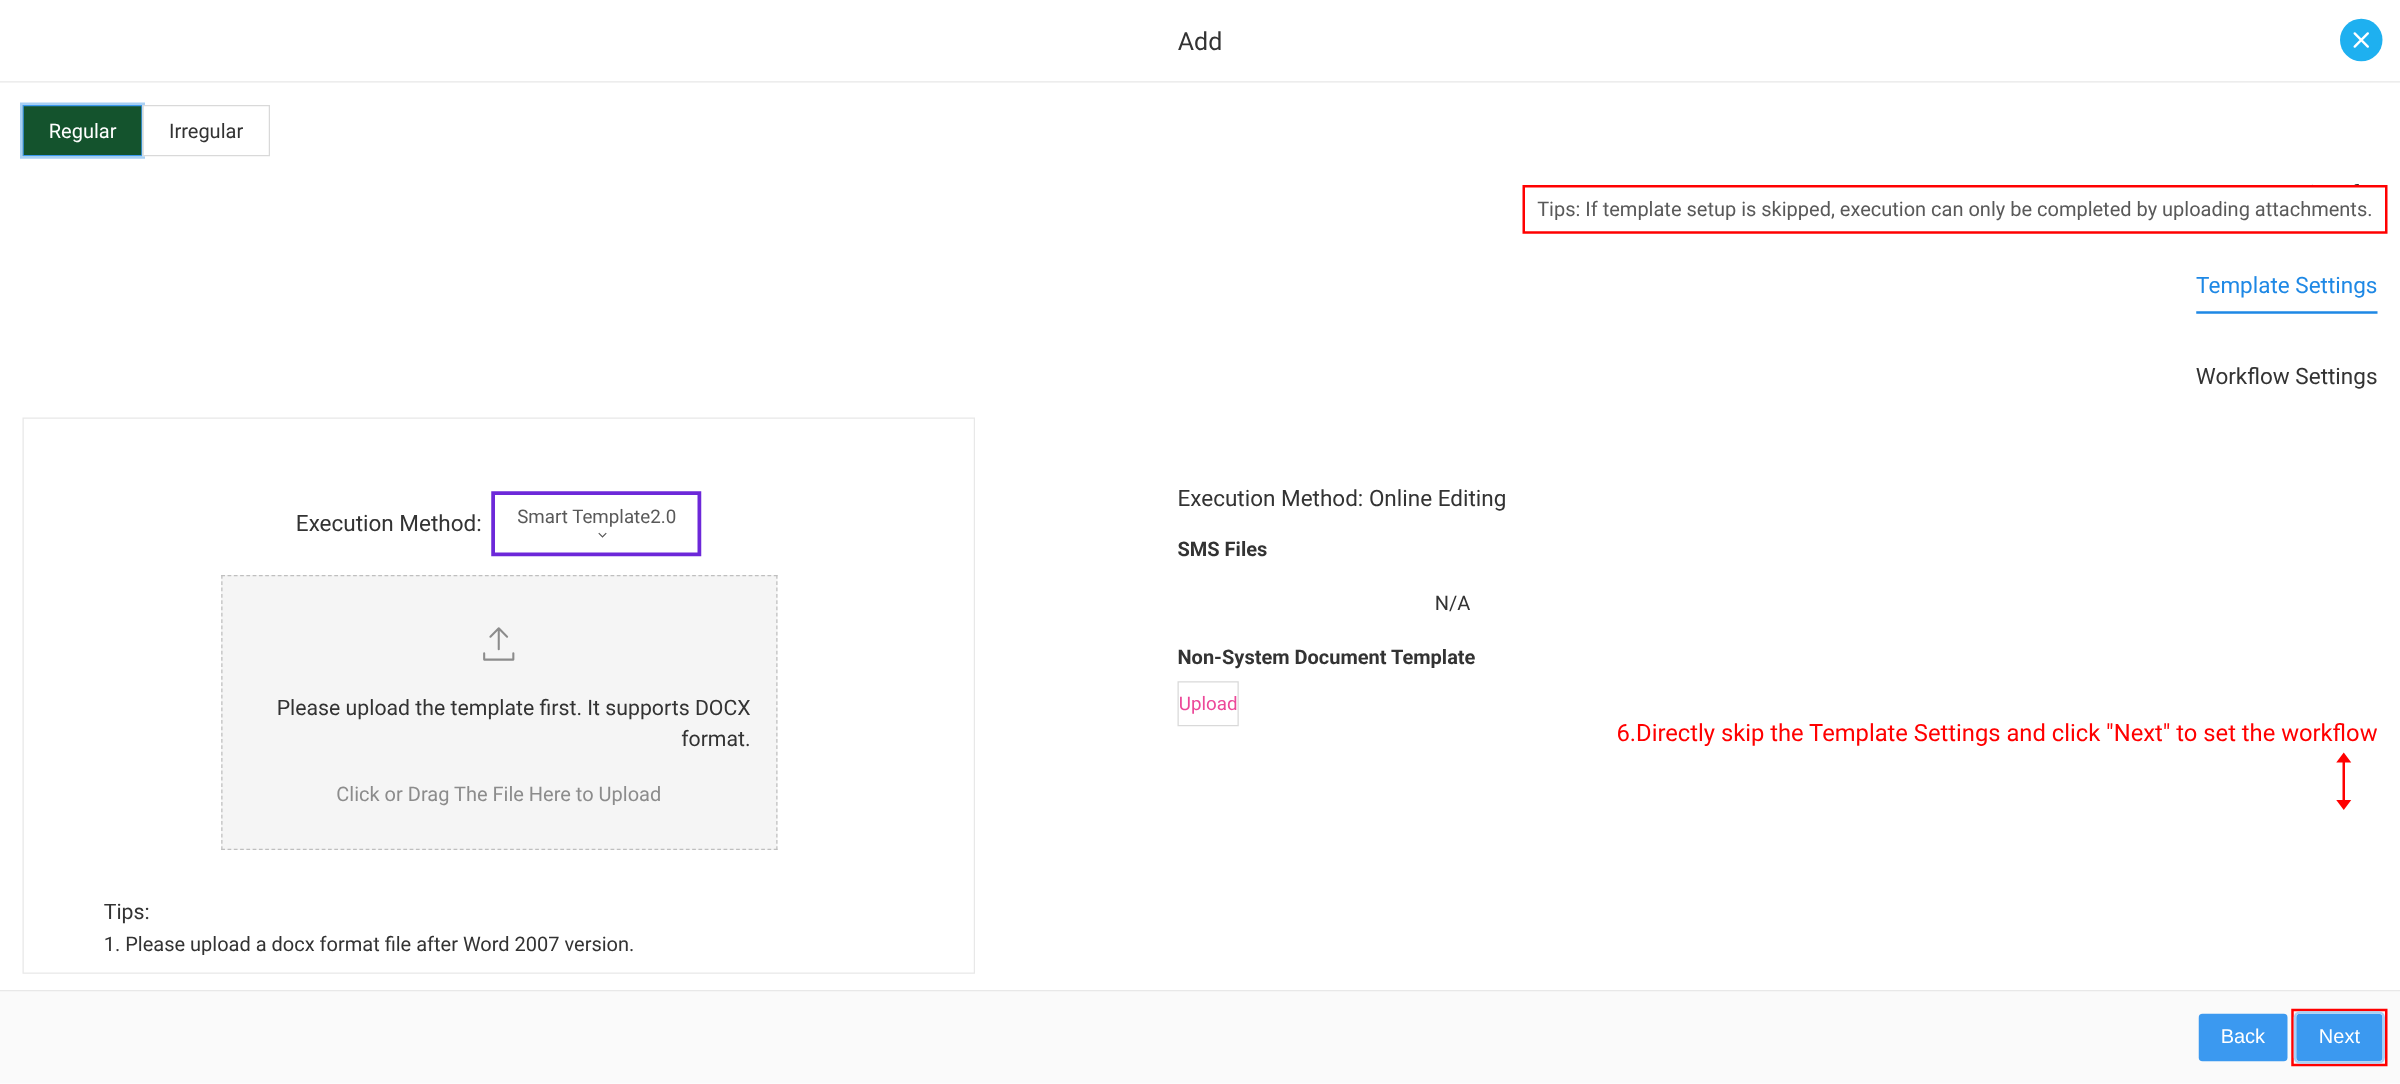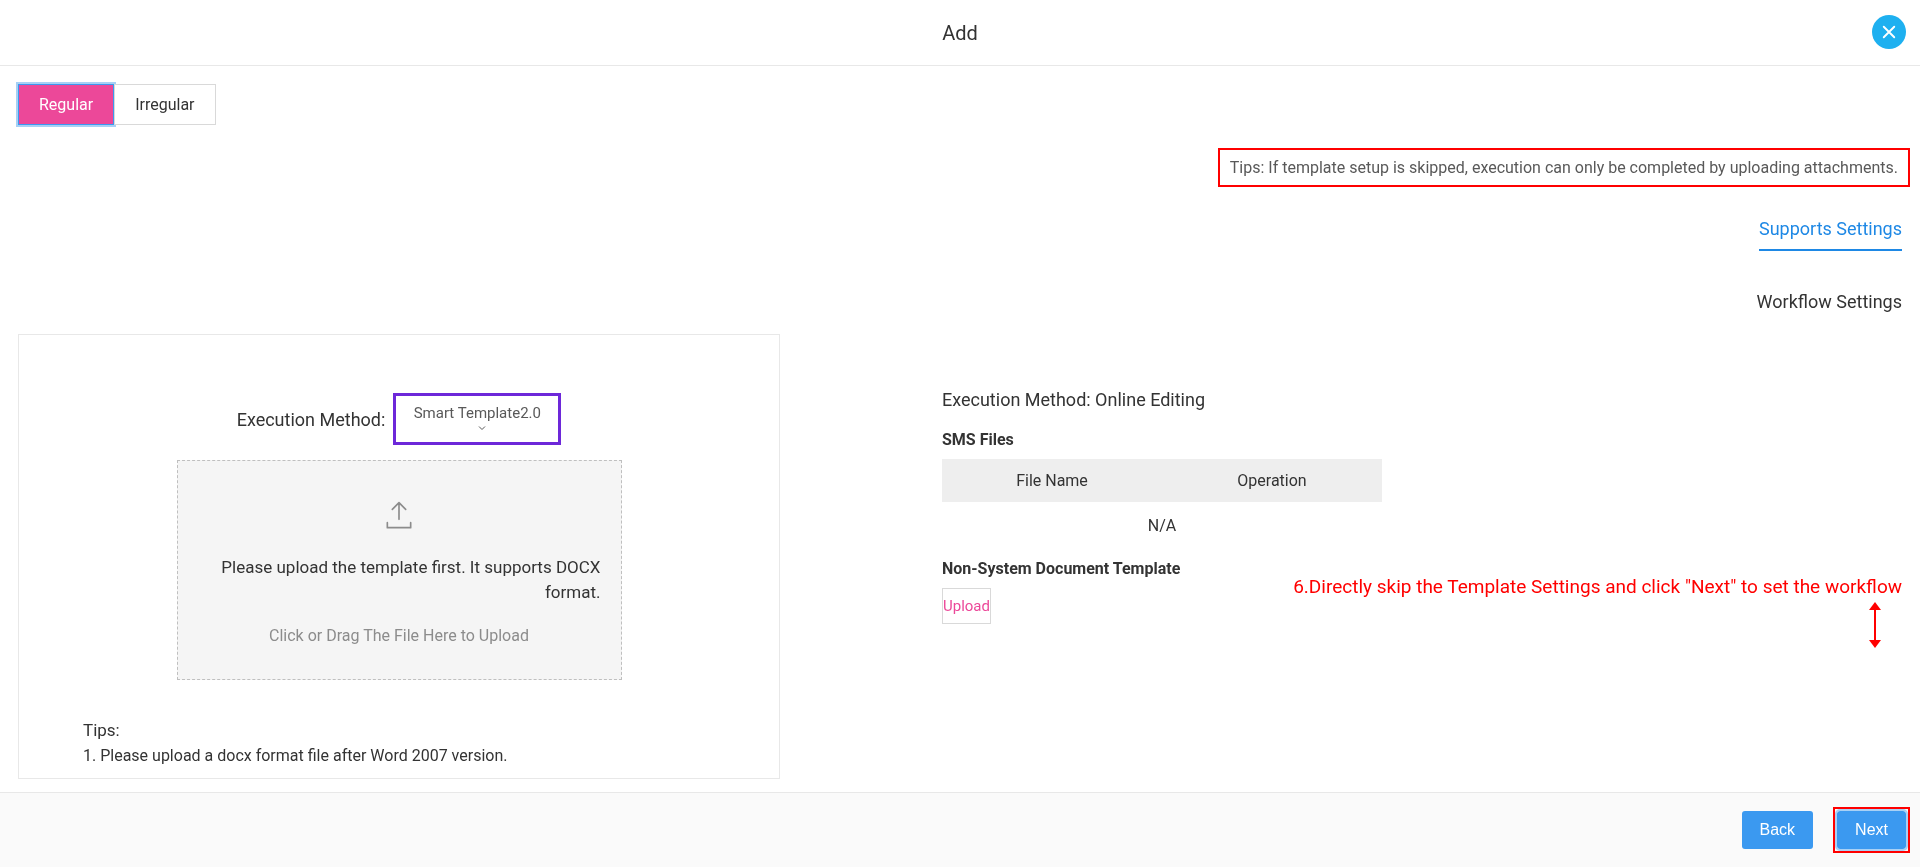--- a/index.html
+++ b/index.html
@@ -55,21 +55,21 @@
     }
     .type-tab {
       padding: 10px 20px;
       font-size: 16px;
       cursor: pointer;
       border: 1px solid #d9d9d9;
       background: #fff;
       color: #333;
     }
     .type-tab.active {
-      background: #ec4899;
+      background: #14532d;
       color: #fff;
       border-color: #3b99f0;
       outline: 2px solid #a8d0f5;
     }
     .sub-tabs {
       display: flex;
       gap: 30px;
       padding-left: 22px;
       align-items: flex-end;
       flex-direction: column;
@@ -248,21 +248,21 @@
       bottom: 0;
       left: 0;
       right: 0;
       height: 75px;
       background: #fafafa;
       border-top: 1px solid #e8e8e8;
       display: flex;
       align-items: center;
       justify-content: flex-end;
       padding-right: 10px;
-      gap: 20px;
+      gap: 3px;
     }
     .btn {
       padding: 10px 18px;
       font-size: 16px;
       border-radius: 3px;
       cursor: pointer;
       border: none;
     }
     .btn-back {
       background: #3b99f0;
@@ -291,21 +291,21 @@
 </div>
 
 <div class="content">
   <div class="type-tabs">
     <div class="type-tab active">Regular</div>
     <div class="type-tab">Irregular</div>
   </div>
 
   <div class="sub-tabs">
     <div class="sub-tab">Basic Info.</div>
-    <div class="sub-tab active">Supports Settings</div>
+    <div class="sub-tab active">Template Settings</div>
     <div class="sub-tab">Workflow Settings</div>
   </div>
 
   <div class="main-panels">
     <div class="left-panel">
       <div class="exec-row">
         <span class="exec-label">Execution Method:</span>
         <div class="exec-select">
           <span>Smart Template2.0</span>
           <svg viewBox="0 0 24 24">
@@ -328,24 +328,20 @@
       <div class="tips-section">
         <div class="tips-label">Tips:</div>
         <div class="tips-item">1. Please upload a docx format file after Word 2007 version.</div>
       </div>
     </div>
 
     <div class="right-panel">
       <div class="right-heading">Execution Method: Online Editing</div>
       <div class="section-title">SMS Files</div>
       <div class="mini-table">
-        <div class="mini-table-header">
-          <div class="mini-th">File Name</div>
-          <div class="mini-th">Operation</div>
-        </div>
         <div class="mini-table-body">N/A</div>
       </div>
       <div class="section-title">Non-System Document Template</div>
       <div class="upload-btn">Upload</div>
     </div>
   </div>
 </div>
 
 <div class="tips-box">Tips: If template setup is skipped, execution can only be completed by uploading attachments.</div>
 

